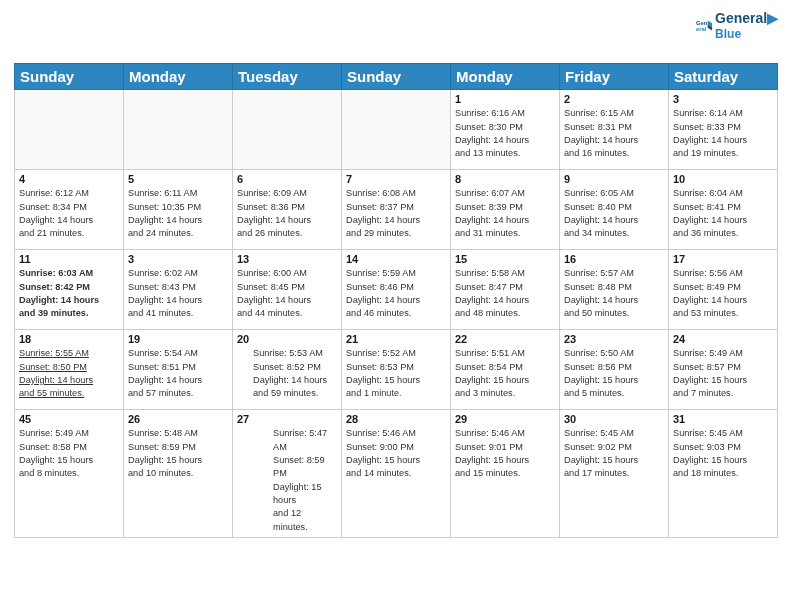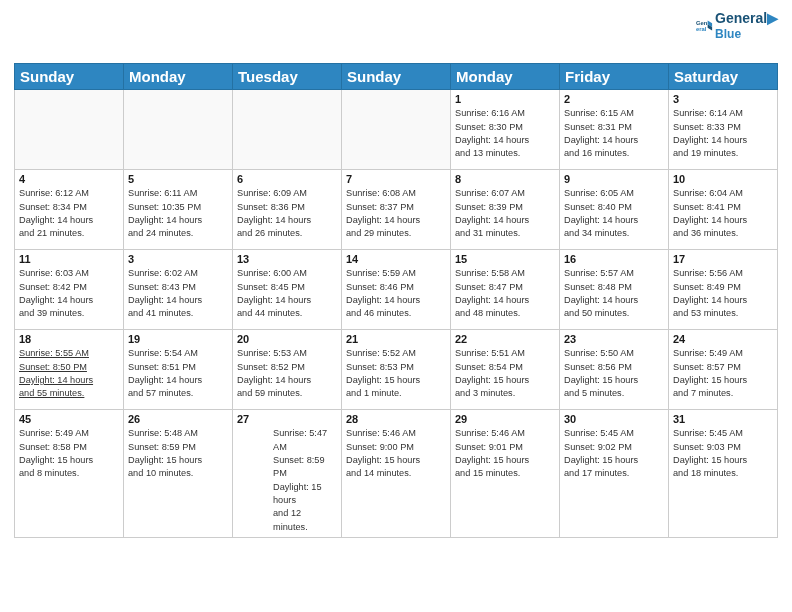--- a/index.html
+++ b/index.html
@@ -191,21 +191,21 @@
             <span class="day-num">10</span>
             <div class="cell-text" style="white-space: pre-line;">Sunrise: 6:04 AM
 Sunset: 8:41 PM
 Daylight: 14 hours
 and 36 minutes.</div>
           </td>
         </tr>
         <tr>
           <td>
             <span class="day-num">11</span>
-            <div class="cell-text" style="white-space: pre-line;">Sunrise: 6:03 AM
+            <div class="cell-text" style="white-space: pre-line; font-weight: bold;">Sunrise: 6:03 AM
 Sunset: 8:42 PM
 Daylight: 14 hours
 and 39 minutes.</div>
           </td>
           <td>
             <span class="day-num">3</span>
             <div class="cell-text" style="white-space: pre-line;">Sunrise: 6:02 AM
 Sunset: 8:43 PM
 Daylight: 14 hours
 and 41 minutes.</div>
@@ -256,21 +256,21 @@
           </td>
           <td>
             <span class="day-num">19</span>
             <div class="cell-text" style="white-space: pre-line;">Sunrise: 5:54 AM
 Sunset: 8:51 PM
 Daylight: 14 hours
 and 57 minutes.</div>
           </td>
           <td>
             <span class="day-num">20</span>
-            <div class="cell-text" style="white-space: pre-line;">Sunrise: 5:53 AM
+            <div class="cell-text" style="white-space: pre-line; margin-left: 16px;">Sunrise: 5:53 AM
 Sunset: 8:52 PM
 Daylight: 14 hours
 and 59 minutes.</div>
           </td>
           <td>
             <span class="day-num">21</span>
             <div class="cell-text" style="white-space: pre-line;">Sunrise: 5:52 AM
 Sunset: 8:53 PM
 Daylight: 15 hours
 and 1 minute.</div>

